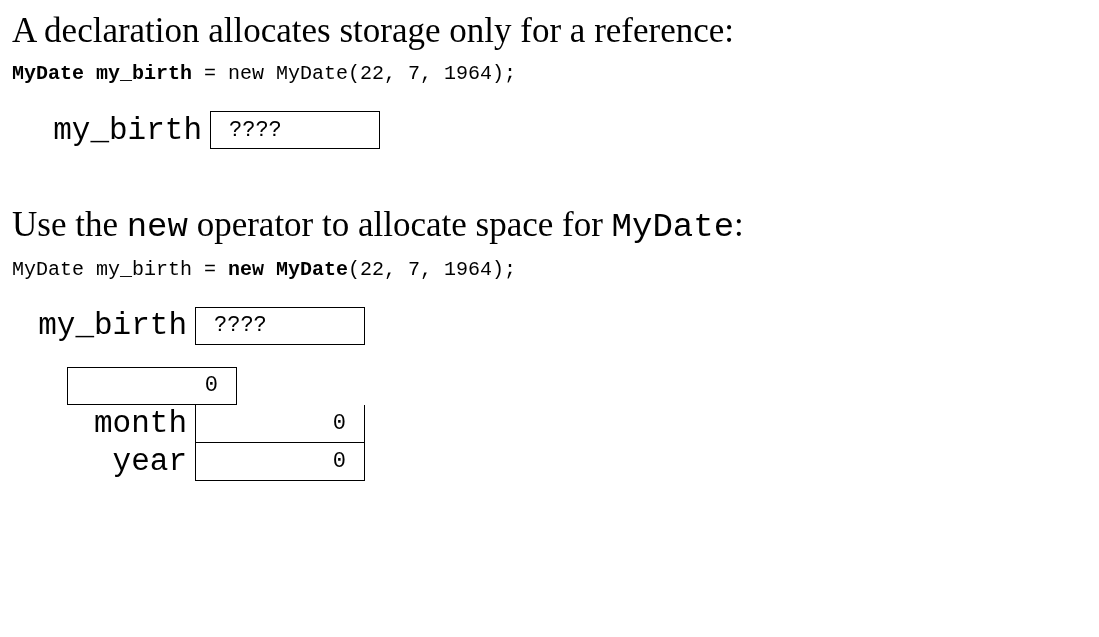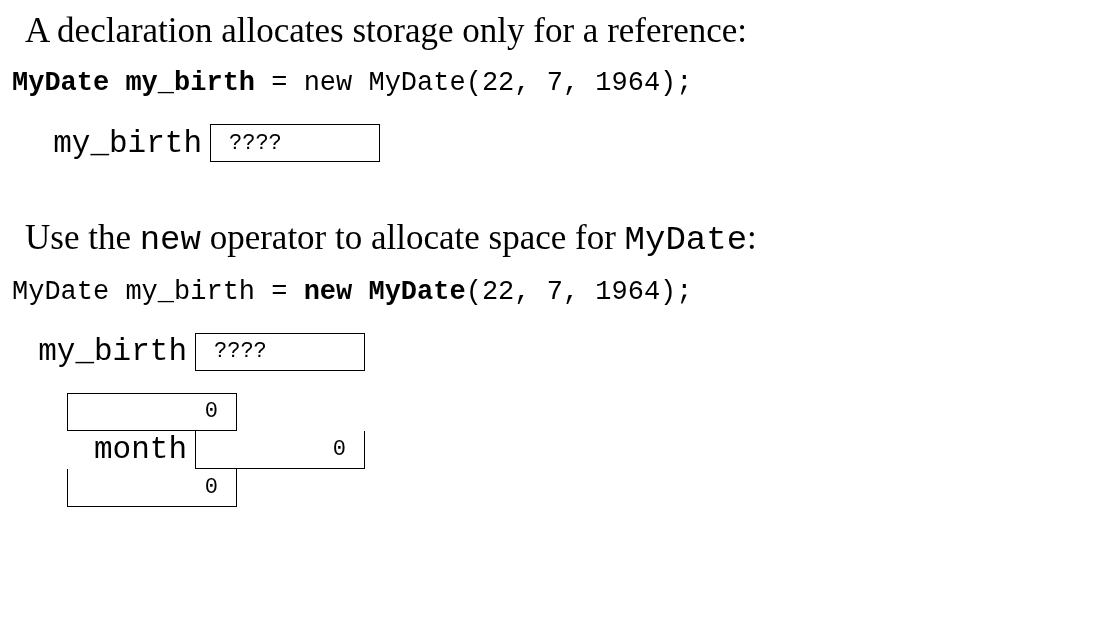--- a/index.html
+++ b/index.html
@@ -7,31 +7,31 @@
       padding: 10px 12px;
       font-family: 'Palatino Linotype', 'Book Antiqua', Palatino, serif;
       background: #fff;
       color: #000;
       width: 1099px;
       box-sizing: border-box;
     }
     .heading {
       font-size: 35px;
       line-height: 1.2;
-      margin: 0 0 10px 13px;
+      margin: 0 0 10px 0;
       font-weight: normal;
     }
     .heading .tt {
       font-family: 'Courier New', Courier, monospace;
       font-size: 34px;
     }
     .code {
       font-family: 'Courier New', Courier, monospace;
-      font-size: 27px;
-      margin: 16px 0 26px 0;
+      font-size: 20px;
+      margin: 4px 0 26px 0;
       white-space: pre;
     }
     .code b {
       font-weight: bold;
     }
 
     .diagram {
       margin-left: 70px;
       margin-bottom: 55px;
     }
@@ -115,18 +115,19 @@
         <span>0</span>
       </div>
     </div>
     <div class="row">
       <div class="label">month</div>
       <div class="box right">
         <span>0</span>
       </div>
     </div>
     <div class="row">
+      <div class="label">year</div>
       <div class="box right">
         <span>0</span>
       </div>
     </div>
   </div>
 </div>
 
 </body></html>

